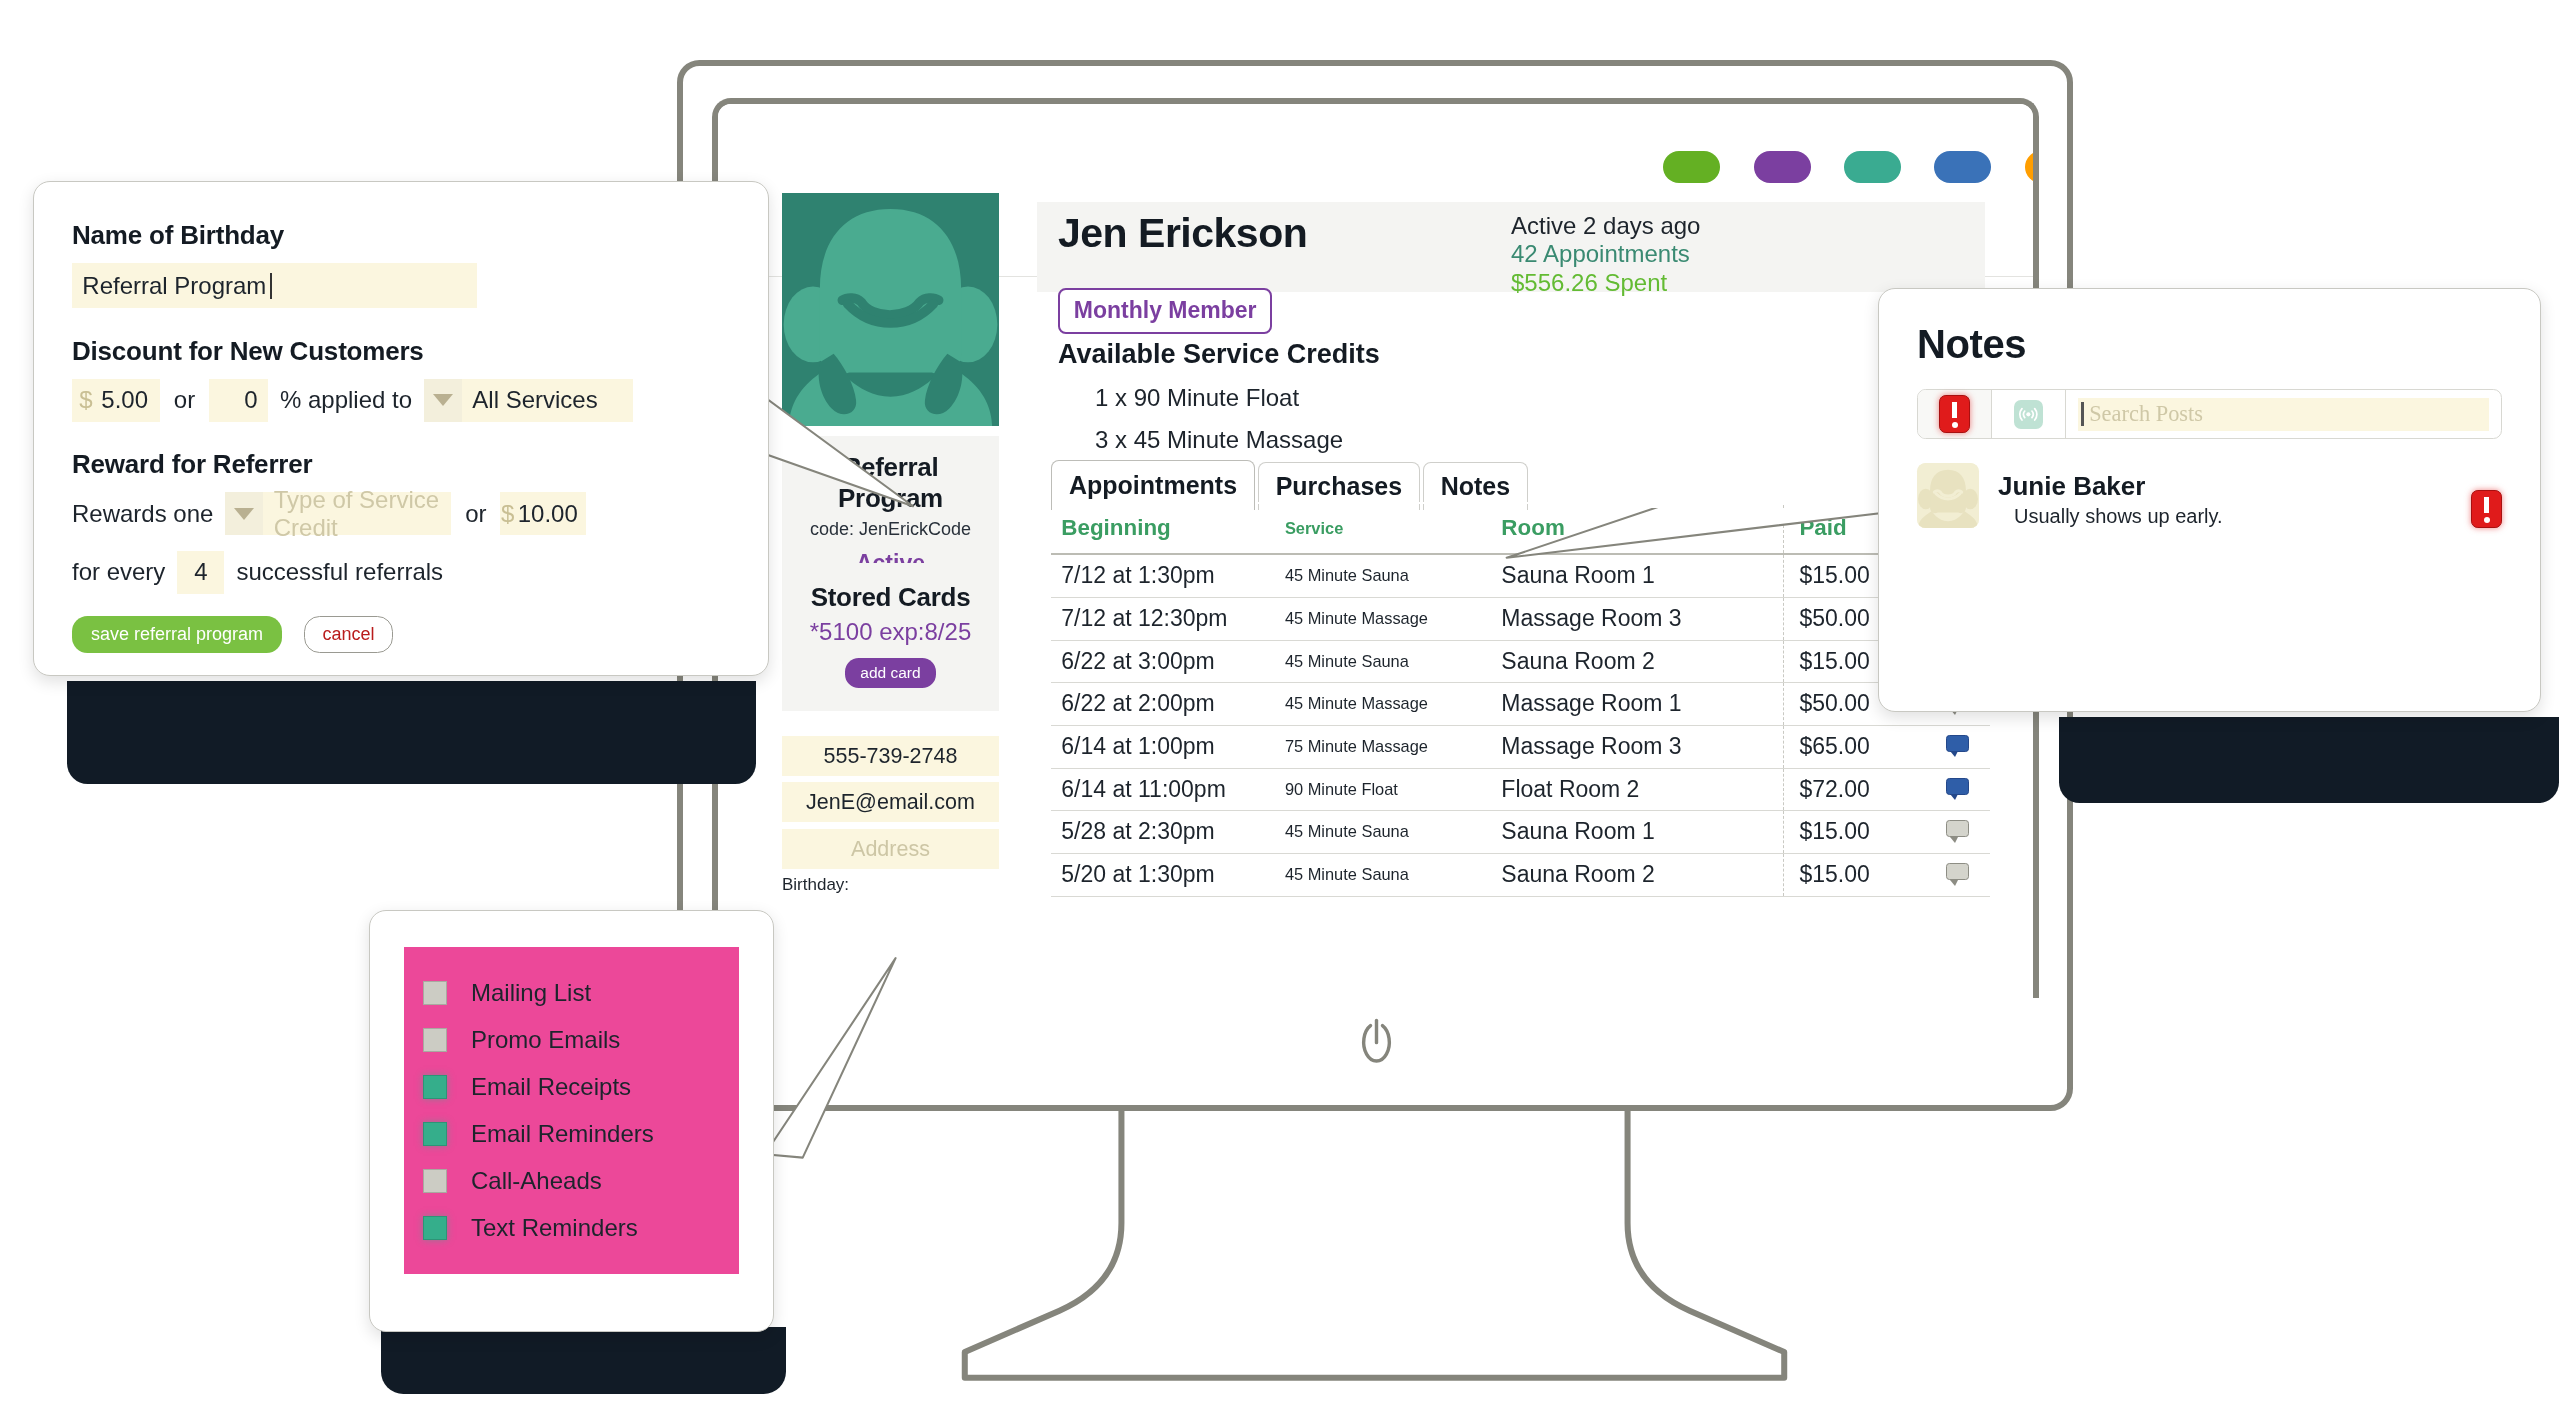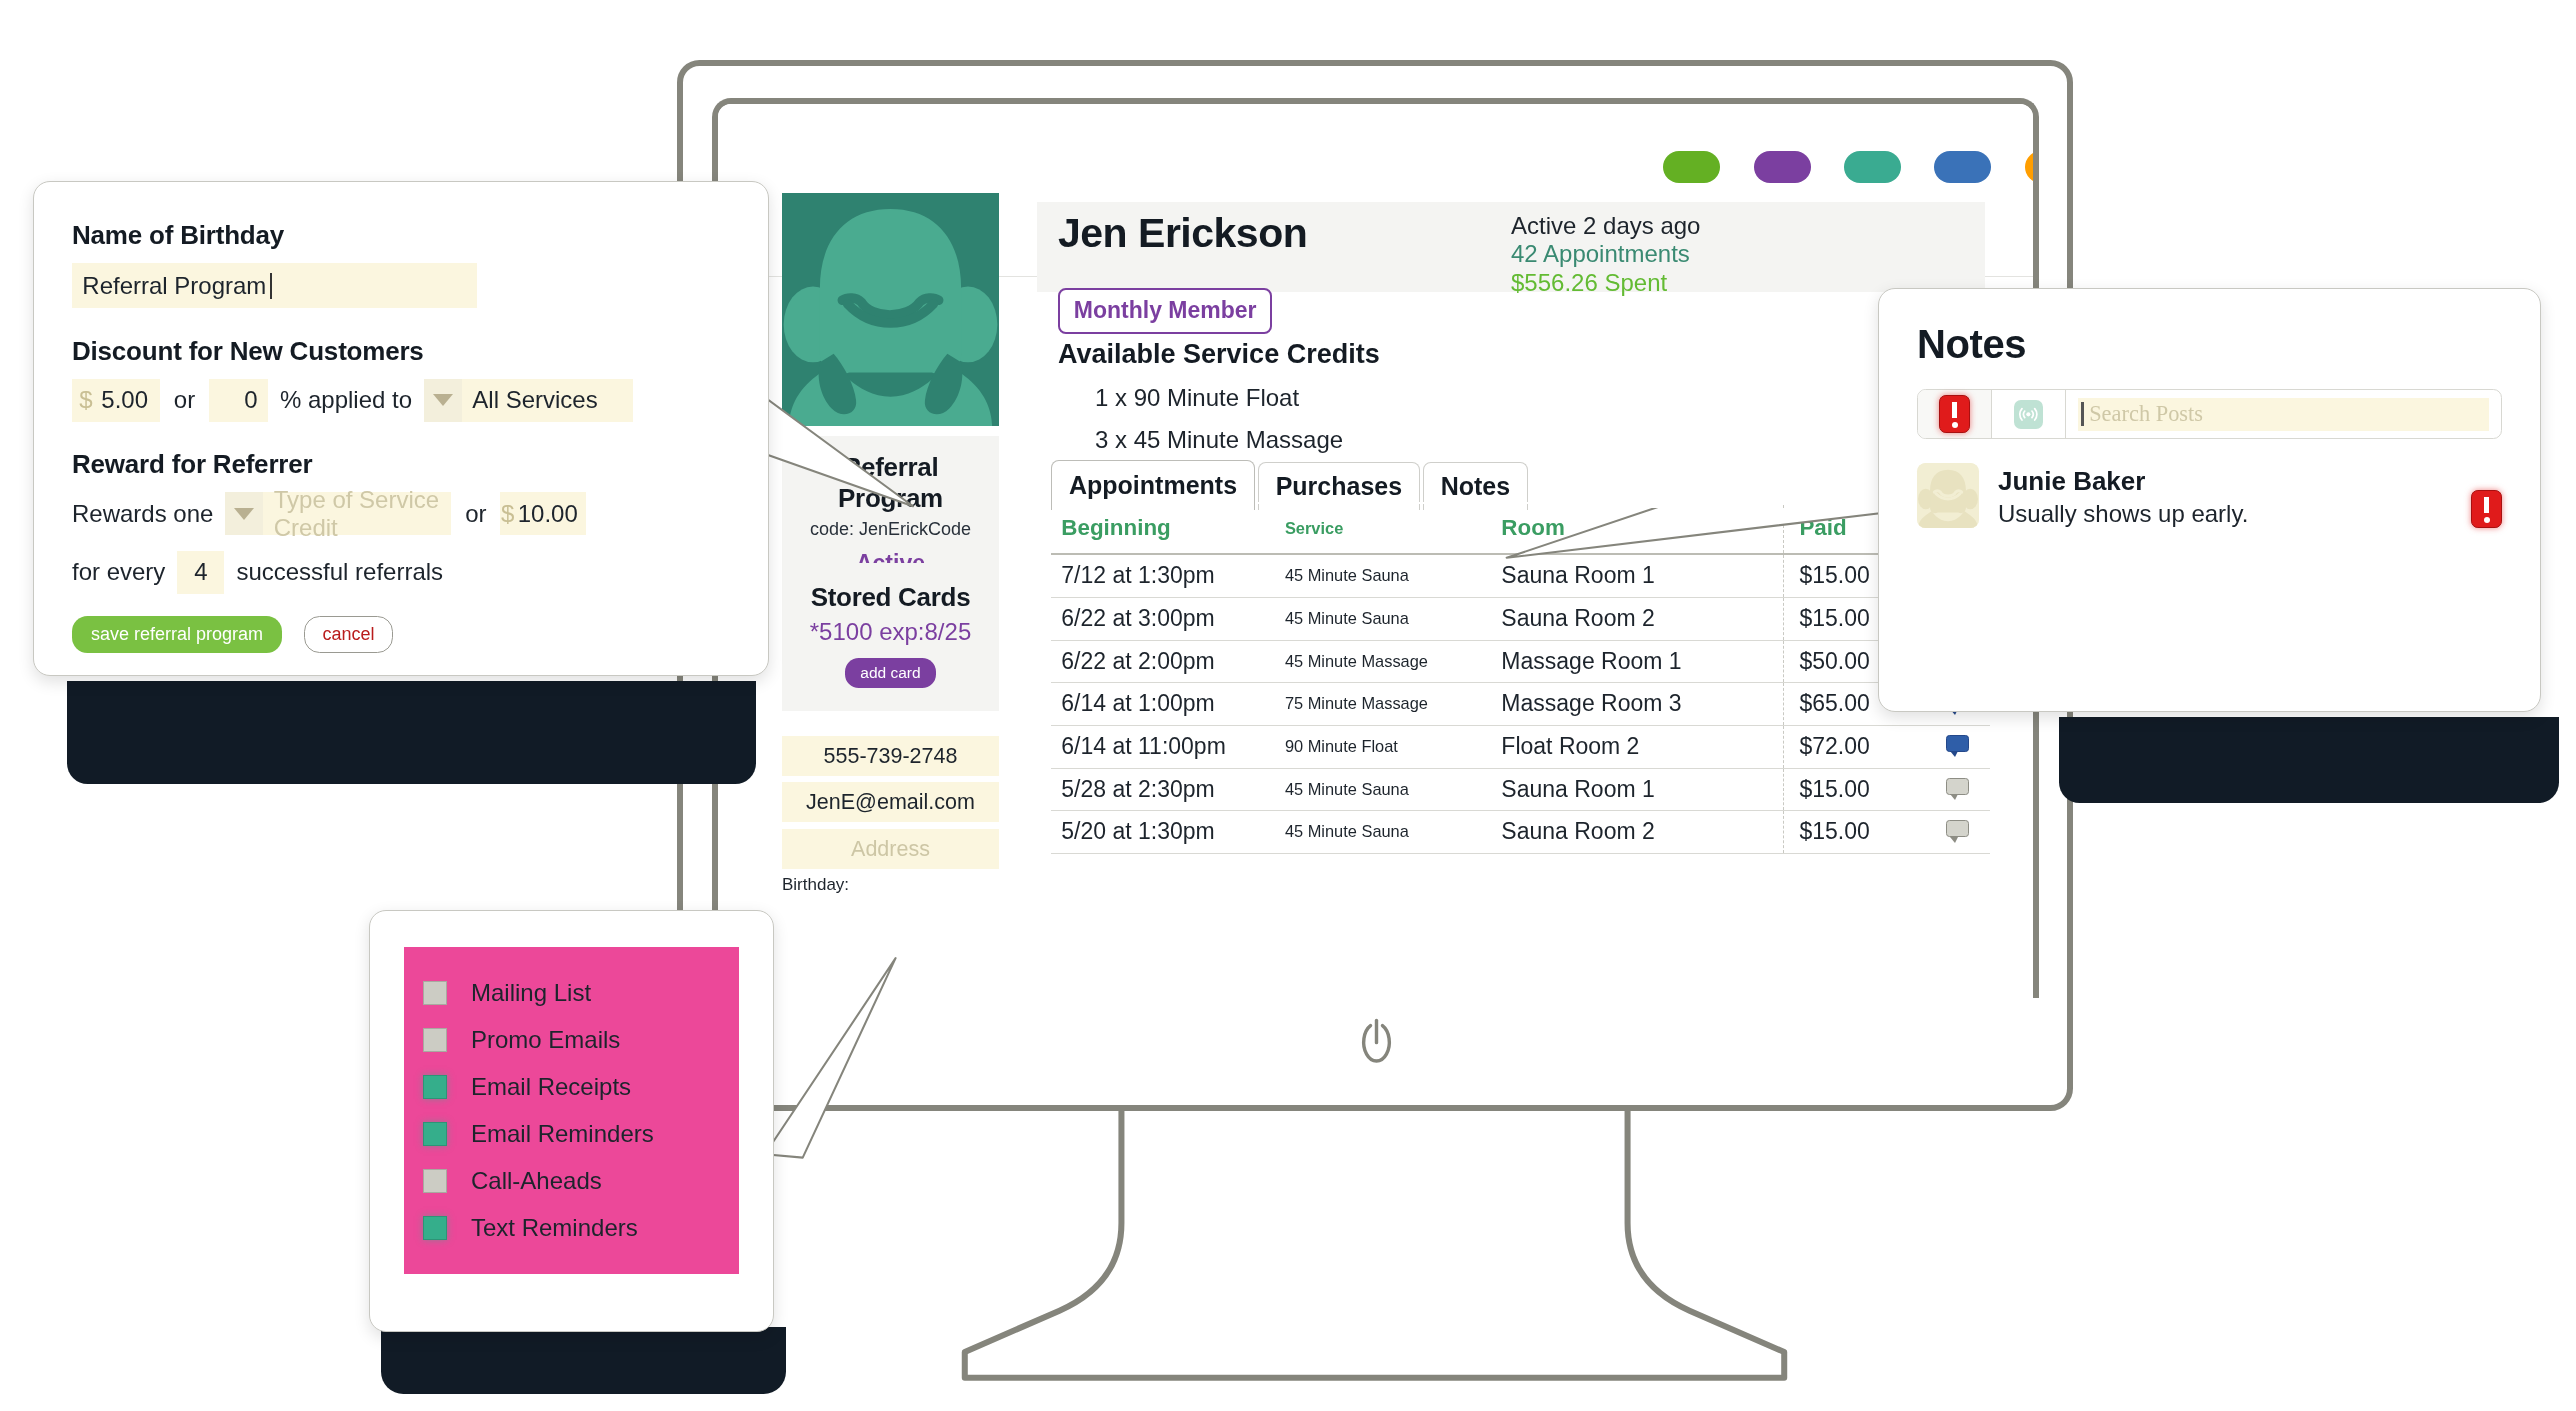--- a/index.html
+++ b/index.html
@@ -236,21 +236,21 @@
   }
   .scaret { display: inline-block; width: 2.6px; height: 24px; background: #555; margin-right: 5.2px; }
 
   .note-item { margin-top: 24px; display: flex; align-items: flex-end; }
   .note-av {
     width: 62px; height: 65px; border-radius: 8.6px; background: #f2eed3;
     flex: none; overflow: hidden; position: relative;
   }
   .note-body { margin-left: 19px; flex: 1; }
   .note-name { font-size: 26px; font-weight: 700; color: #141b23; }
-  .note-text { font-size: 24px; color: #1d242c; margin-top: 3.4px; }
+  .note-text { font-size: 20px; color: #1d242c; margin-top: 3.4px; margin-left: 16px; }
 
   
   #card-prefs { left: 369px; top: 910px; width: 405px; height: 422px; padding: 36px 34px; }
   .prefs-inner { background: #ec4899; padding: 22.4px 19px; }
   .pref-row { display: flex; align-items: center; height: 47px; }
   .cbx { width: 24px; height: 24px; border: 1.7px solid #a9a9a0; flex: none; }
   .cbx.on { background: #35ae8b; border-color: #2d9476; box-shadow: 0 0 6.9px rgba(53,174,139,.5); }
   .cbx.off { background: #ccccc4; }
   .pref-lbl { margin-left: 24px; font-size: 24px; color: #1d242c; }
 
@@ -358,20 +358,27 @@
           </thead>
           <tbody id="appt-body">
               <tr>
                 <td class="c-begin">7/12 at 1:30pm</td>
                 <td class="c-svc">45 Minute Sauna</td>
                 <td class="c-room">Sauna Room 1</td>
                 <td class="c-paid">$15.00</td>
                 <td class="c-note"><span class="bubble grey"><i></i></span></td>
               </tr>
               <tr>
+                <td class="c-begin">7/12 at 12:30pm</td>
+                <td class="c-svc">45 Minute Massage</td>
+                <td class="c-room">Massage Room 3</td>
+                <td class="c-paid">$50.00</td>
+                <td class="c-note"><span class="bubble grey"><i></i></span></td>
+              </tr>
+              <tr>
                 <td class="c-begin">6/22 at 3:00pm</td>
                 <td class="c-svc">45 Minute Sauna</td>
                 <td class="c-room">Sauna Room 2</td>
                 <td class="c-paid">$15.00</td>
                 <td class="c-note"><span class="bubble grey"><i></i></span></td>
               </tr>
               <tr>
                 <td class="c-begin">6/22 at 2:00pm</td>
                 <td class="c-svc">45 Minute Massage</td>
                 <td class="c-room">Massage Room 1</td>

